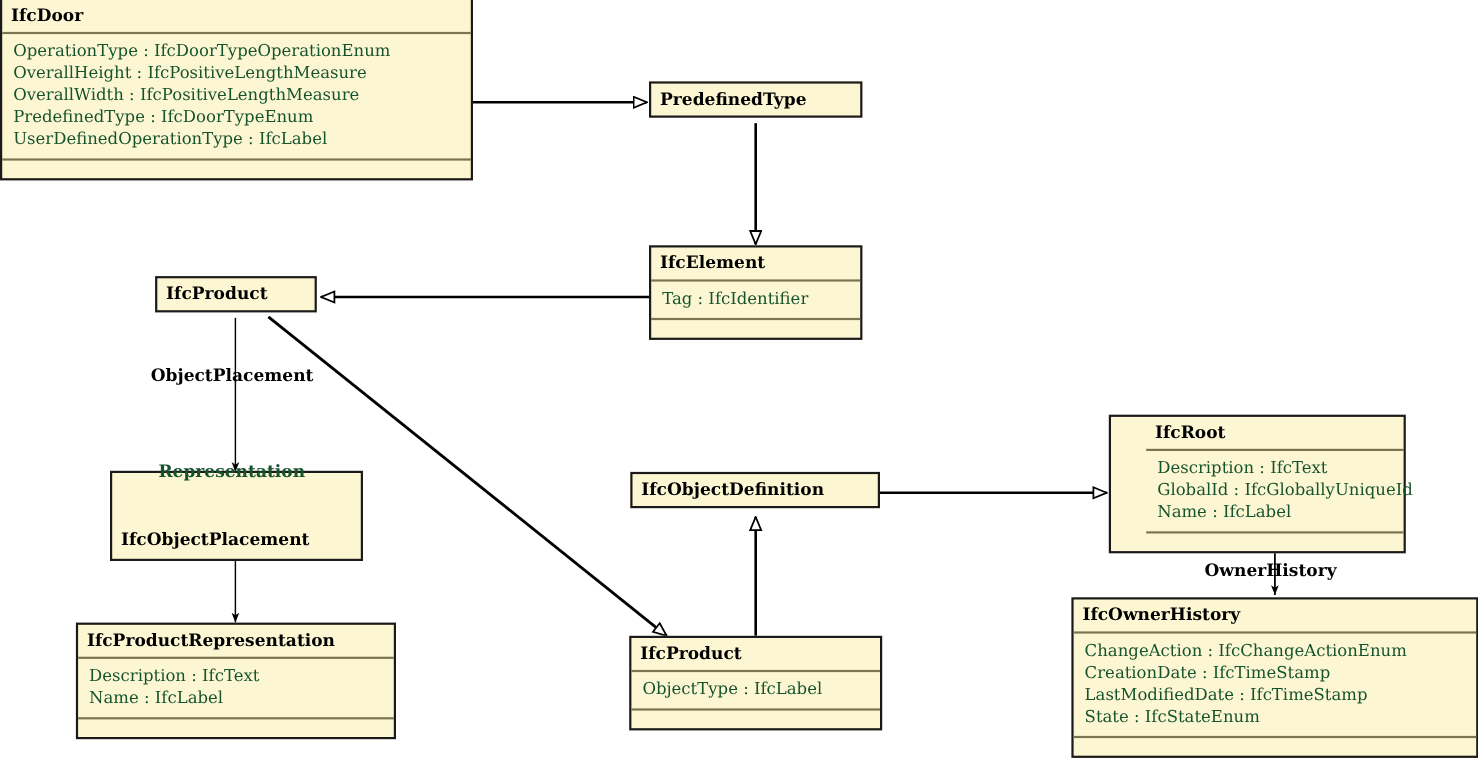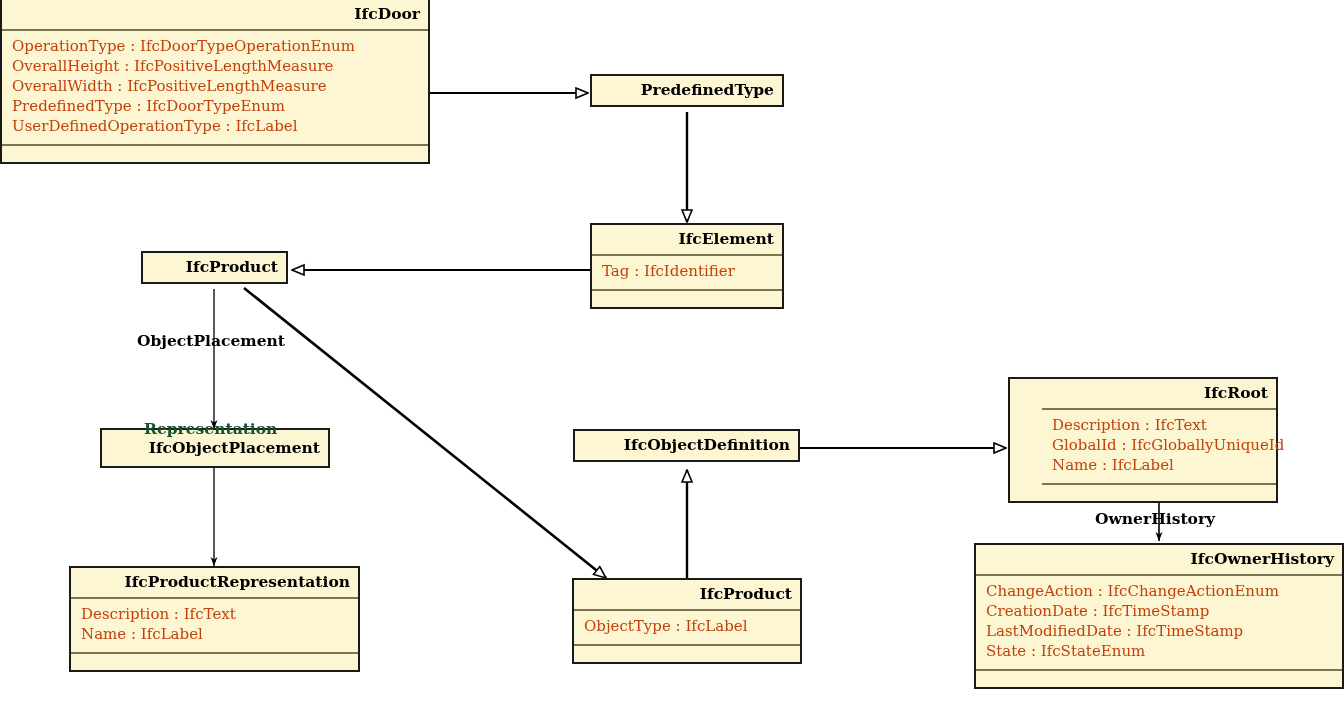--- a/index.html
+++ b/index.html
@@ -28,37 +28,37 @@
     pointer-events: none;
   }
   .uml-class {
     position: absolute;
     background: #fdf6d3;
     border: 2px solid #1a1a1a;
     box-sizing: border-box;
     z-index: 3;
   }
   .uml-name {
-    text-align: right;
+    text-align: left;
     font-weight: bold;
     font-size: 15.5px;
     color: #000000;
     padding: 5px 8px 6px 8px;
     line-height: 1.15;
     white-space: nowrap;
   }
   .uml-sep {
     height: 2px;
     background: #7a7550;
     width: 100%;
   }
   .uml-attrs {
     padding: 6px 10px 7px 10px;
     font-size: 15px;
-    color: #c2410c;
+    color: #14532d;
     line-height: 1.33;
   }
   .uml-attr {
     white-space: nowrap;
   }
   .uml-ops {
     height: 16px;
   }
   .edge-label {
     position: absolute;
@@ -133,21 +133,21 @@
     </div>
     <div class="uml-sep"></div>
     <div class="uml-ops"></div>
   </div>
 
   <div class="uml-class" style="left:141px; top:251px; width:147px;">
     <div class="uml-name">IfcProduct</div>
   </div>
 
   <div class="uml-class" style="left:100px; top:428px; width:230px;">
-    <div class="uml-name" style="padding-top:9px; padding-bottom:9px;">IfcObjectPlacement</div>
+    <div class="uml-name" style="padding-top:9px; padding-bottom:9px;margin-top:42px;">IfcObjectPlacement</div>
   </div>
 
   <div class="uml-class" style="left:69px; top:566px; width:291px;">
     <div class="uml-name">IfcProductRepresentation</div>
     <div class="uml-sep"></div>
     <div class="uml-attrs">
       <div class="uml-attr">Description : IfcText</div>
       <div class="uml-attr">Name : IfcLabel</div>
     </div>
     <div class="uml-sep"></div>

